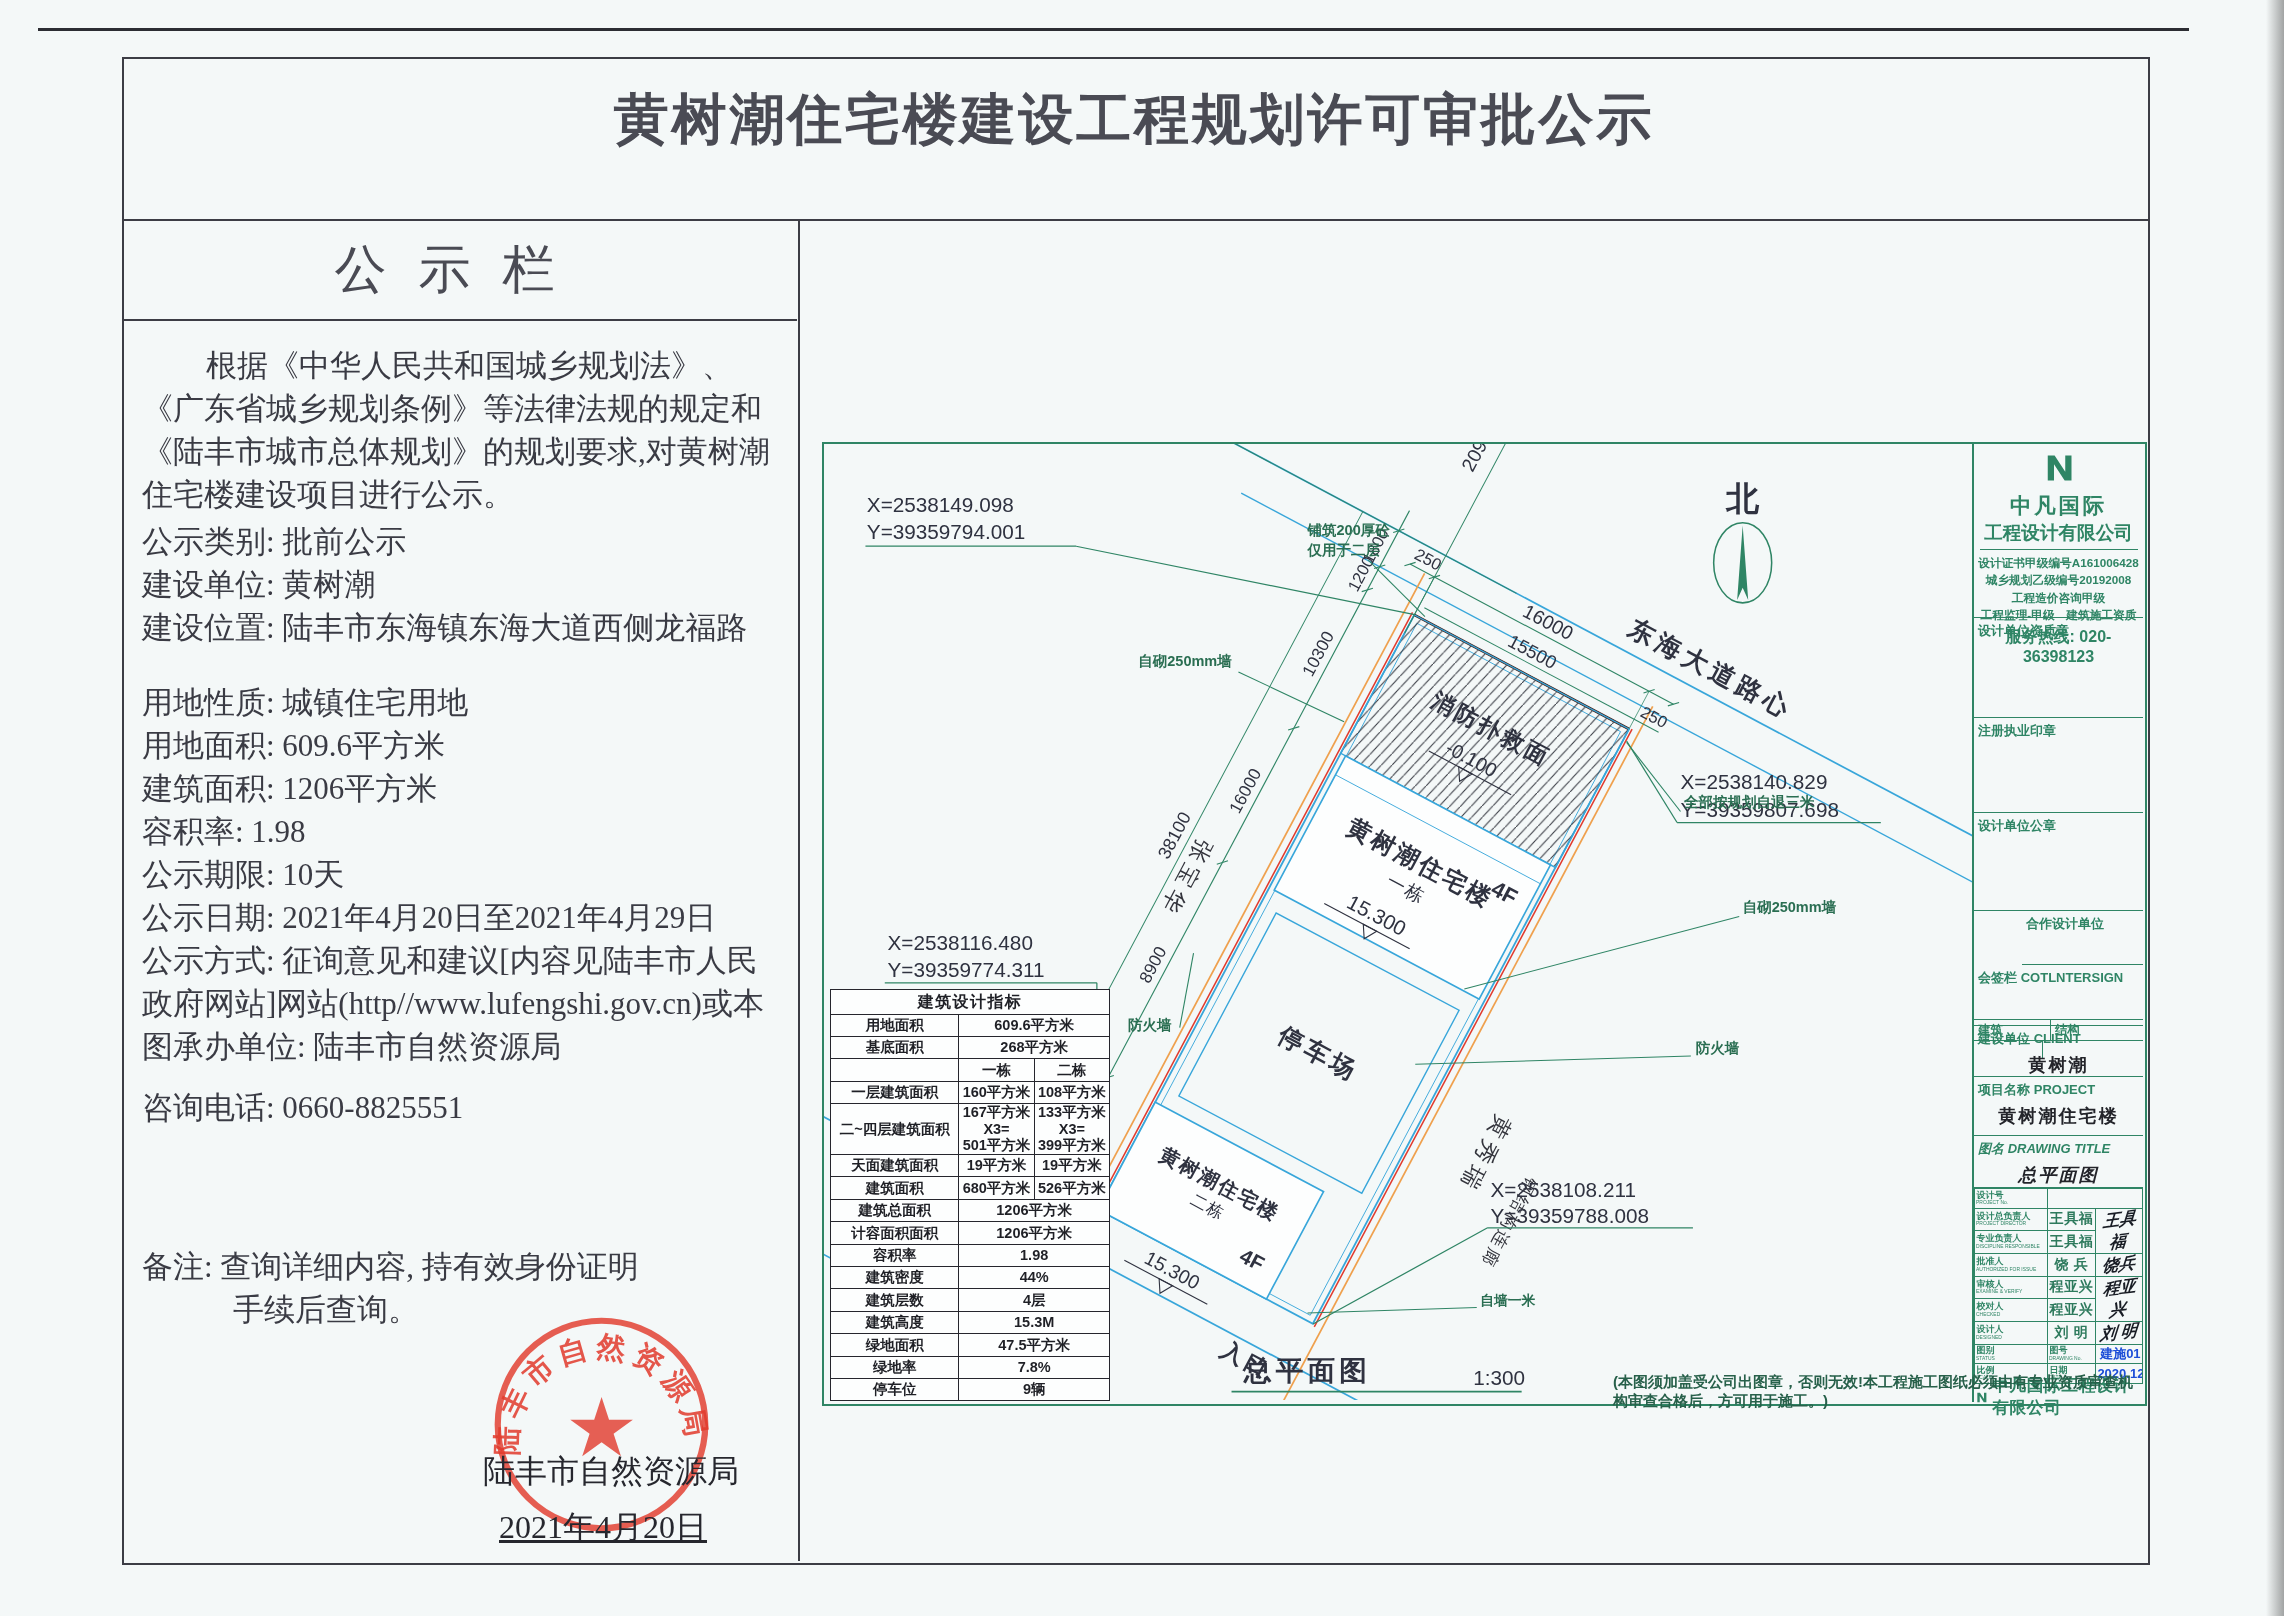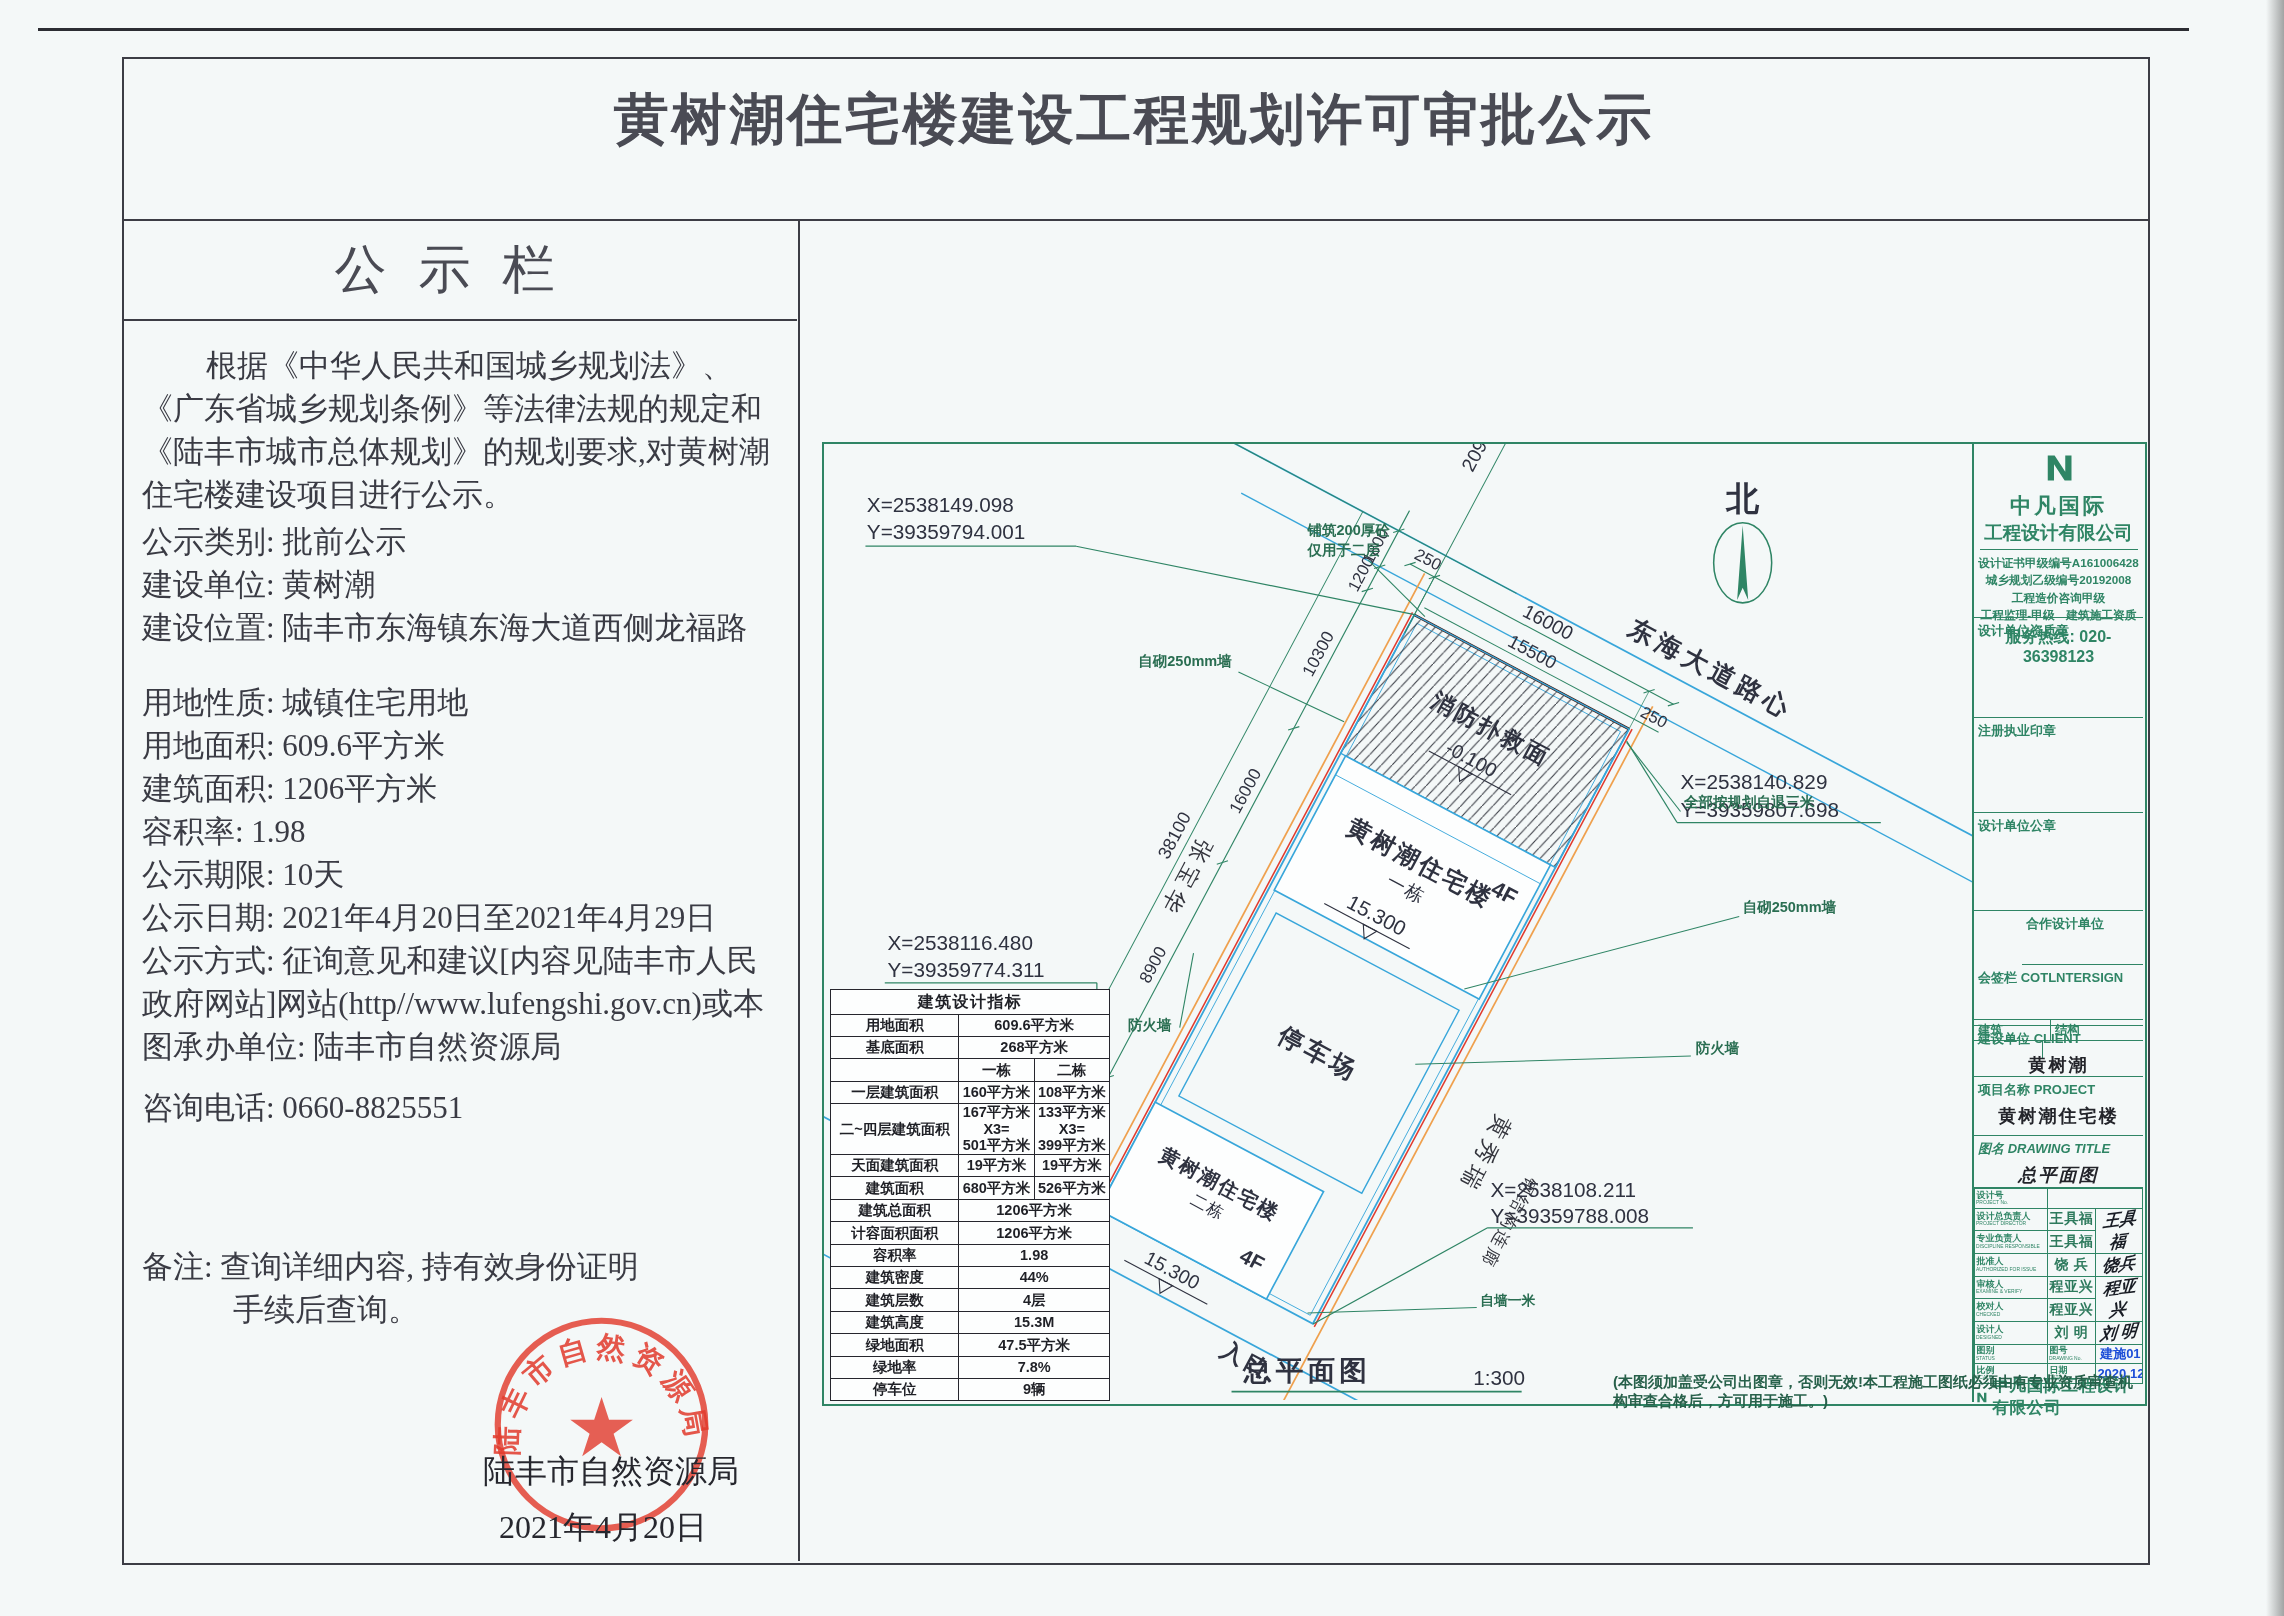--- a/index.html
+++ b/index.html
@@ -20,21 +20,21 @@
   .board-body{position:absolute;left:142px;top:344px;width:639px;
               font-family:"Liberation Serif",serif;font-size:31px;color:#3a3b44;line-height:43px;}
   .board-body .intro{text-indent:64px;margin:0 0 4.1px 0;}
   .fline{margin:0;}
   .gap-a{margin-top:32px;}
   .gap-b{margin-top:18px;}
   .remark{margin-top:116px;}
   .remark2{padding-left:91px;}
   .issuer,.issue-date{position:absolute;font-family:"Liberation Serif",serif;font-size:32px;color:#26272e;z-index:4;}
   .issuer{left:483px;top:1450px;}
-  .issue-date{left:499px;top:1506px;}
+  .issue-date{left:499px;top:1506px;text-decoration:underline;}
   .stamp{position:absolute;left:486px;top:1309px;z-index:3;}
 
   
   .dframe{position:absolute;left:822px;top:442px;width:1321px;height:960px;border:2.1px solid #2f8565;}
   .tb-divider{position:absolute;left:1972px;top:442px;width:2.1px;height:960px;background:#2f8565;}
   .siteplan{position:absolute;left:824px;top:444px;width:1148px;height:956px;}
   .siteplan text{font-family:"Liberation Sans",sans-serif;}
 
   
   .indtab{position:absolute;left:830px;top:989px;width:280px;border-collapse:collapse;

